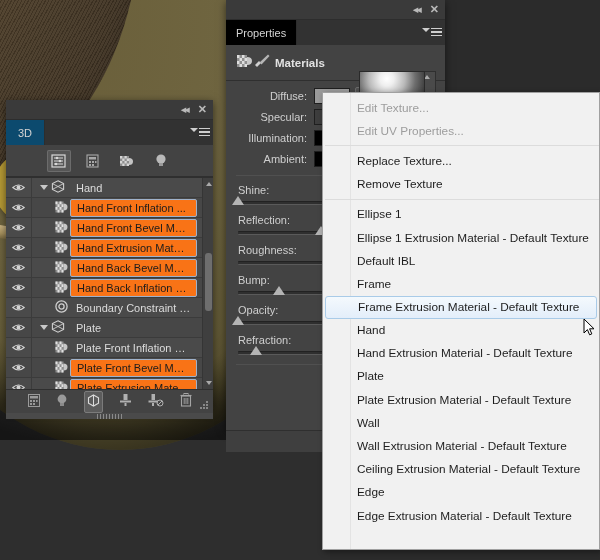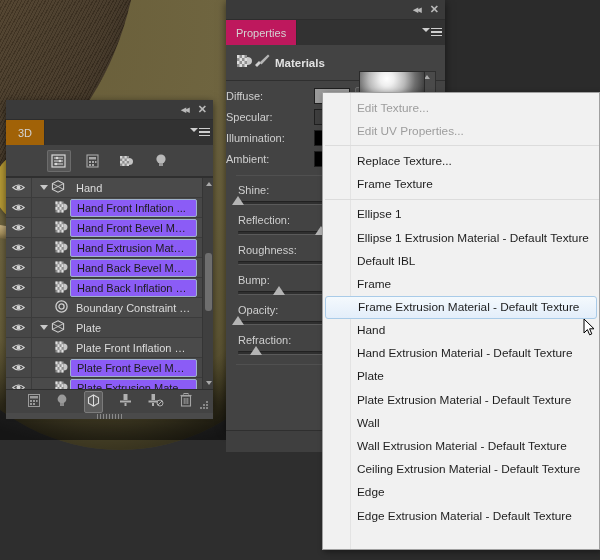--- a/index.html
+++ b/index.html
@@ -79,42 +79,42 @@
     display: flex; align-items: center; justify-content: flex-end;
     padding-right: 6px; gap: 10px;
     border-bottom: 1px solid #2d2d2d;
   }
   .tb-icon { color: #b9b9b9; font-size: 10px; line-height: 1; cursor: pointer; }
   .tb-collapse { letter-spacing: -2px; font-size: 11px; }
   .tb-close { font-size: 11px; font-weight: bold; }
 
   .ps-tabrow { height: 25px; background: #323232; display: flex; align-items: stretch; position: relative; }
   .ps-tab {
-    background: #be185d; color: #d4d4d4; font-size: 11px;
+    background: #000000; color: #d4d4d4; font-size: 11px;
     display: flex; align-items: center; padding: 0 12px;
     border-right: 1px solid #2d2d2d;
   }
   .ps-tab.props { padding: 0 10px; }
   .ps-tabfill { flex: 1; background: #323232; }
   .ps-menu-btn {
     position: absolute; right: 6px; top: 6px;
     width: 17px; height: 12px; cursor: pointer;
     display: flex; align-items: center; gap: 1px;
   }
   .hamb { display: flex; flex-direction: column; gap: 2px; }
   .hamb i { display: block; width: 11px; height: 1.5px; background: #cfcfcf; }
   .caret-sm {
     width: 0; height: 0; border-left: 4px solid transparent; border-right: 4px solid transparent;
     border-top: 4px solid #cfcfcf; margin-top: -4px;
   }
 
   
   #panel3d { left: 6px; top: 100px; width: 207px; height: 308px;
              box-shadow: 0 2px 8px rgba(0,0,0,.55); }
-  #panel3d .ps-tabrow .ps-tab { background: #a16207; }
+  #panel3d .ps-tabrow .ps-tab { background: #0c4a6e; }
   .p3d-toolbar {
     height: 32px; background: #434343; display: flex; align-items: center;
     justify-content: center; gap: 10px; border-bottom: 1px solid #2f2f2f;
   }
   .tool-btn {
     width: 24px; height: 22px; display: flex; align-items: center; justify-content: center;
     border-radius: 2px; cursor: pointer;
   }
   .tool-btn.active { background: #565656; box-shadow: inset 0 0 0 1px #6c6c6c; }
 
@@ -135,21 +135,21 @@
   }
   .row .indent { width: 38px; flex: 0 0 38px; display: flex; align-items: center; justify-content: flex-end; padding-right: 2px; }
   .row .indent.group { justify-content: flex-start; padding-left: 8px; gap: 3px; }
   .tri { width: 0; height: 0; border-left: 4.5px solid transparent; border-right: 4.5px solid transparent; border-top: 5px solid #c8c8c8; }
   .row .label {
     font-size: 11px; color: #dcdcdc; padding: 0 6px;
     white-space: nowrap; overflow: hidden; text-overflow: ellipsis;
     line-height: 18px; height: 18px; flex: 1; margin-right: 16px;
   }
   .row.sel .label {
-    background: #8b5cf6; color: #1c1c1c;
+    background: #f97316; color: #1c1c1c;
     border: 1px solid #9fb2cb; border-radius: 2px; line-height: 16px;
   }
   .row .label.grouplbl { margin-left: 0; }
 
   .p3d-scroll {
     position: absolute; right: 0; top: 0; width: 11px; height: 100%;
     background: #3f3f3f; border-left: 1px solid #353535;
   }
   .p3d-scroll .up, .p3d-scroll .down {
     position: absolute; left: 1px; width: 9px; height: 10px;
@@ -187,21 +187,21 @@
                 box-shadow: 0 2px 8px rgba(0,0,0,.55); }
   .props-head {
     height: 36px; background: #434343; display: flex; align-items: center;
     gap: 0; padding: 0 10px; border-bottom: 1px solid #2f2f2f;
   }
   .props-title { font-size: 11.5px; color: #e2e2e2; font-weight: bold; margin-left: 4px; }
 
   .props-body { background: #434343; height: calc(100% - 81px); position: relative; padding-top: 6px; }
   .prow { display: flex; align-items: center; height: 18px; margin-bottom: 3px; }
   .prow .plabel {
-    width: 88px; text-align: left; padding-right: 7px;
+    width: 88px; text-align: right; padding-right: 7px;
     font-size: 11px; color: #cfcfcf;
   }
   .swatch { width: 36px; height: 16px; border: 1px solid #1f1f1f; }
   .tex-btn {
     width: 20px; height: 18px; margin-left: 5px; background: #4f4f4f;
     border: 1px solid #6a6a6a; border-radius: 2px; position: relative;
     display: flex; align-items: center; justify-content: center; cursor: pointer;
   }
   .tex-btn .cor { position: absolute; right: 1px; bottom: 0px;
     width:0;height:0;border-left:3px solid transparent;border-top:3px solid #d0d0d0; }
@@ -799,21 +799,21 @@
   </div>
   <div class="mat-preview" style="position:absolute;left:350px;top:71px;"></div>
 
   <div id="dropdown">
     <div class="menu-gutter"></div>
     <div class="menu-list" id="menu-host">
         <div class="mi disabled">Edit Texture...</div>
         <div class="mi disabled">Edit UV Properties...</div>
         <div class="mi-sep"></div>
         <div class="mi">Replace Texture...</div>
-        <div class="mi">Frame Texture</div>
+        <div class="mi">Remove Texture</div>
         <div class="mi-sep"></div>
         <div class="mi">Ellipse 1</div>
         <div class="mi">Ellipse 1 Extrusion Material - Default Texture</div>
         <div class="mi">Default IBL</div>
         <div class="mi">Frame</div>
         <div class="mi hl">Frame Extrusion Material - Default Texture</div>
         <div class="mi">Hand</div>
         <div class="mi">Hand Extrusion Material - Default Texture</div>
         <div class="mi">Plate</div>
         <div class="mi">Plate Extrusion Material - Default Texture</div>

